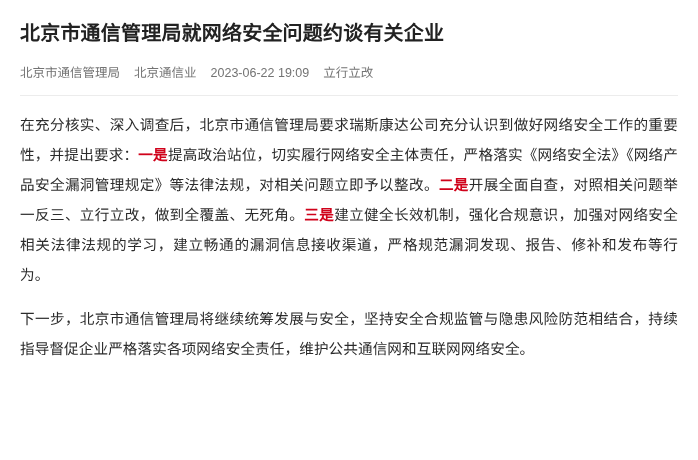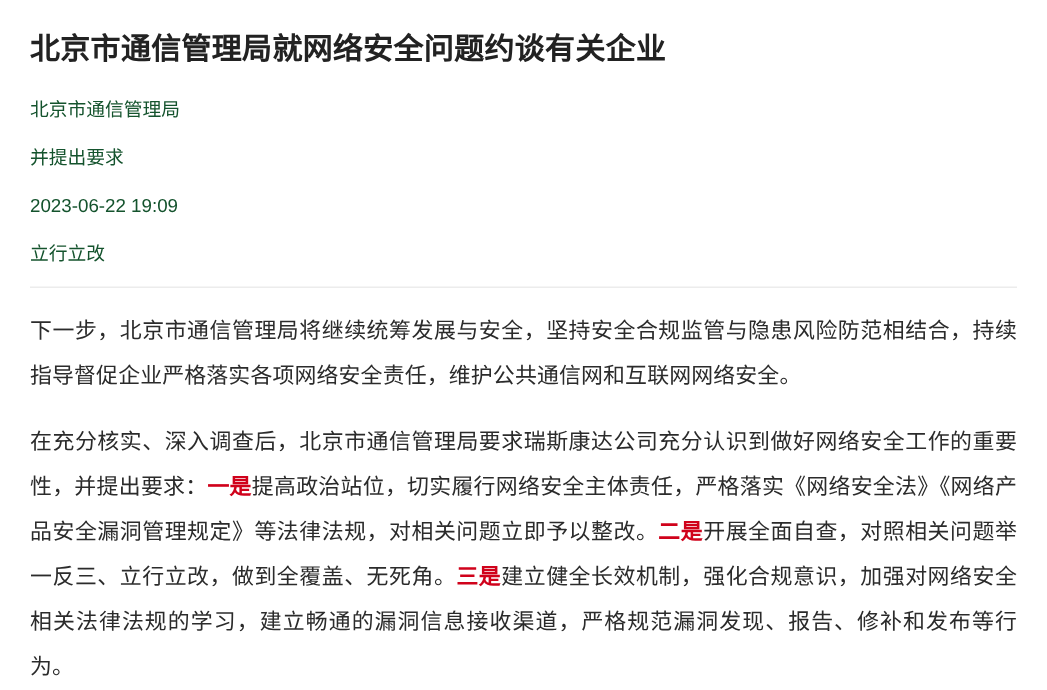--- a/index.html
+++ b/index.html
@@ -29,23 +29,22 @@
     line-height: 30px;
     letter-spacing: 0.2px;
     margin: 6px 0 0 0;
   }
   .meta-row {
     display: flex;
     align-items: flex-start;
     gap: 14px;
     margin-top: 16px;
     font-size: 12.5px;
-    color: #14532d;
+    color: #737373;
     line-height: 18px;
-    flex-direction: column;
   }
   .meta-row .meta-item {
     white-space: nowrap;
   }
   .divider {
     margin-top: 13px;
     height: 1px;
     background: #ececec;
     width: 100%;
   }
@@ -70,25 +69,25 @@
 </style>
 </head>
 <body>
 
 <div class="page">
 
   <h1 class="article-title">北京市通信管理局就网络安全问题约谈有关企业</h1>
 
   <div class="meta-row">
     <span class="meta-item">北京市通信管理局</span>
-    <span class="meta-item">并提出要求</span>
+    <span class="meta-item">北京通信业</span>
     <span class="meta-item">2023-06-22 19:09</span>
     <span class="meta-item">立行立改</span>
   </div>
 
   <div class="divider"></div>
 
   <div class="body-copy">
+    <p><span>在充分核实、深入调查后，北京市通信管理局要求瑞斯康达公司充分认识到做好网络安全工作的重要性，并提出要求：</span><span class="emph">一是</span><span>提高政治站位，切实履行网络安全主体责任，严格落实《网络安全法》《网络产品安全漏洞管理规定》等法律法规，对相关问题立即予以整改。</span><span class="emph">二是</span><span>开展全面自查，对照相关问题举一反三、立行立改，做到全覆盖、无死角。</span><span class="emph">三是</span><span>建立健全长效机制，强化合规意识，加强对网络安全相关法律法规的学习，建立畅通的漏洞信息接收渠道，严格规范漏洞发现、报告、修补和发布等行为。</span></p>
     <p><span>下一步，北京市通信管理局将继续统筹发展与安全，坚持安全合规监管与隐患风险防范相结合，持续指导督促企业严格落实各项网络安全责任，维护公共通信网和互联网网络安全。</span></p>
-    <p><span>在充分核实、深入调查后，北京市通信管理局要求瑞斯康达公司充分认识到做好网络安全工作的重要性，并提出要求：</span><span class="emph">一是</span><span>提高政治站位，切实履行网络安全主体责任，严格落实《网络安全法》《网络产品安全漏洞管理规定》等法律法规，对相关问题立即予以整改。</span><span class="emph">二是</span><span>开展全面自查，对照相关问题举一反三、立行立改，做到全覆盖、无死角。</span><span class="emph">三是</span><span>建立健全长效机制，强化合规意识，加强对网络安全相关法律法规的学习，建立畅通的漏洞信息接收渠道，严格规范漏洞发现、报告、修补和发布等行为。</span></p>
   </div>
 
 </div>
 
 </body></html>

